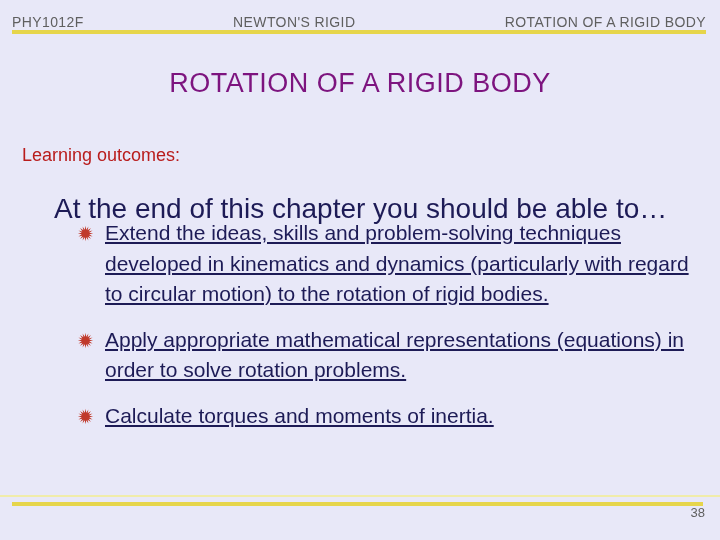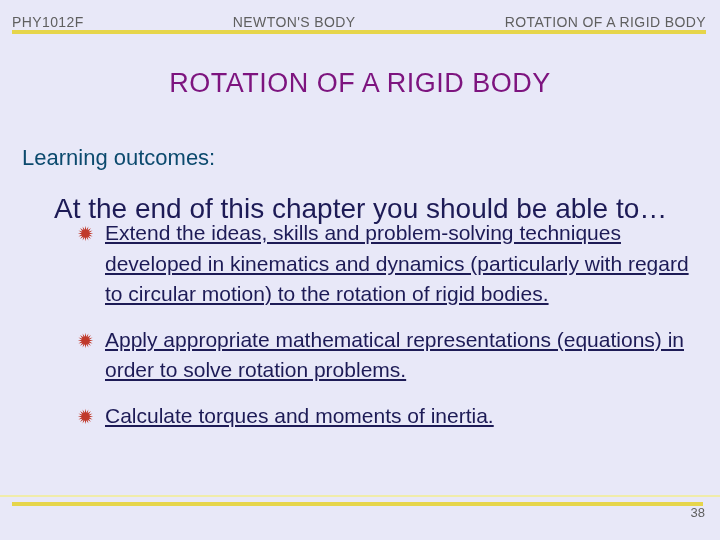--- a/index.html
+++ b/index.html
@@ -18,21 +18,21 @@
   .rule{position:absolute;}
   .rule-top{top:30px;left:12px;width:694px;height:4px;background:#E6D54B;}
   .title{
     position:absolute;top:68px;left:0;width:100%;
     margin:0;text-align:center;
     font-size:27px;font-weight:400;letter-spacing:.5px;
     color:#7D147F;
   }
   .heading{
     position:absolute;top:145px;left:22px;margin:0;
-    font-size:22px;color:#0c4a6e;
+    font-size:18px;color:#b91c1c;
   }
   .subheading{
     position:absolute;top:181px;left:42px;margin:12px;
     font-size:28px;color:#1D1B56;
   }
   .bullets{
     position:absolute;top:218px;left:77px;width:620px;
     margin:0;padding:0;list-style:none;
   }
   .bullets li{
@@ -50,21 +50,21 @@
     font-size:13px;color:#5F5F5F;
   }
 </style>
 </head>
 <body>
 
 <div class="slide">
 
   <div class="header">
     <span>PHY1012F</span>
-    <span>NEWTON'S BODY</span>
+    <span>NEWTON'S RIGID</span>
     <span>ROTATION OF A RIGID BODY</span>
   </div>
   <div class="rule rule-top"></div>
 
   <h1 class="title">ROTATION OF A RIGID BODY</h1>
 
   <p class="heading">Learning outcomes:</p>
   <p class="subheading">At the end of this chapter you should be able to…</p>
 
   <ul class="bullets">

